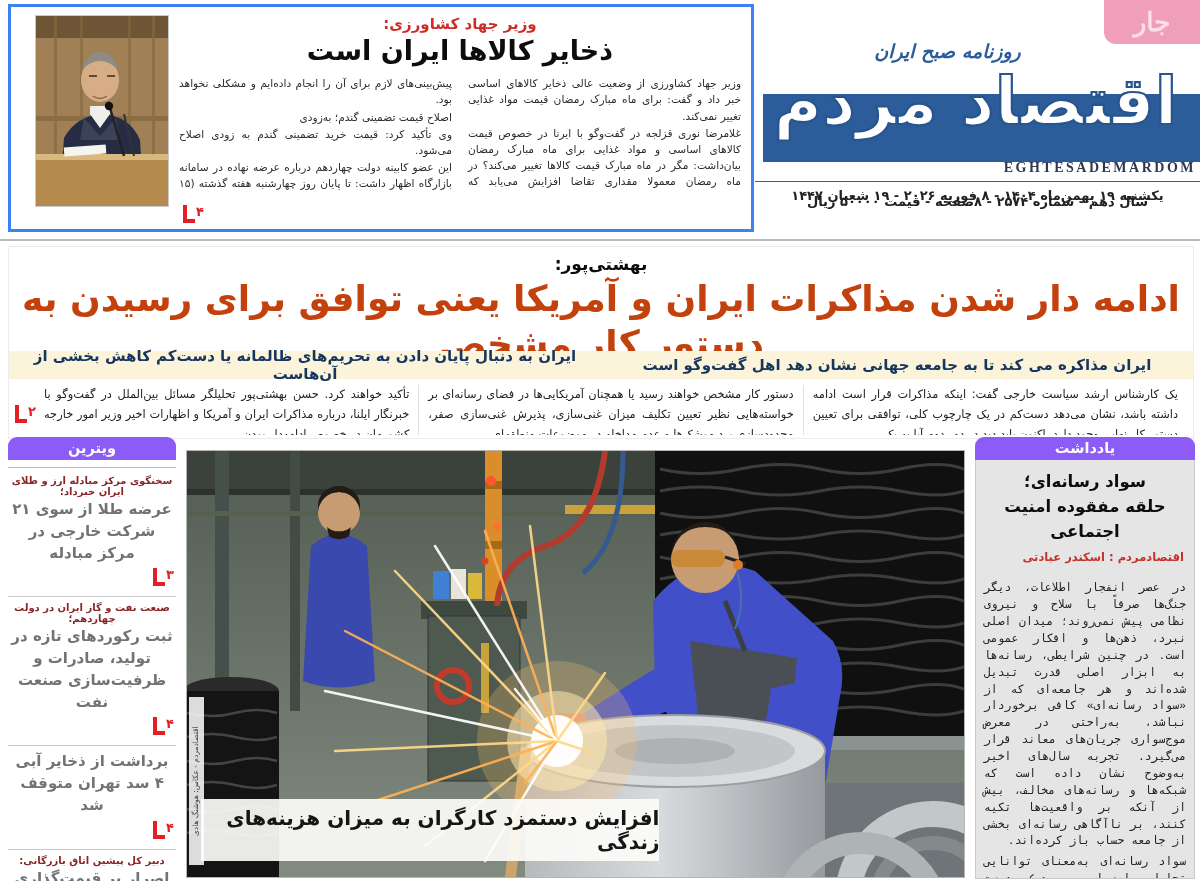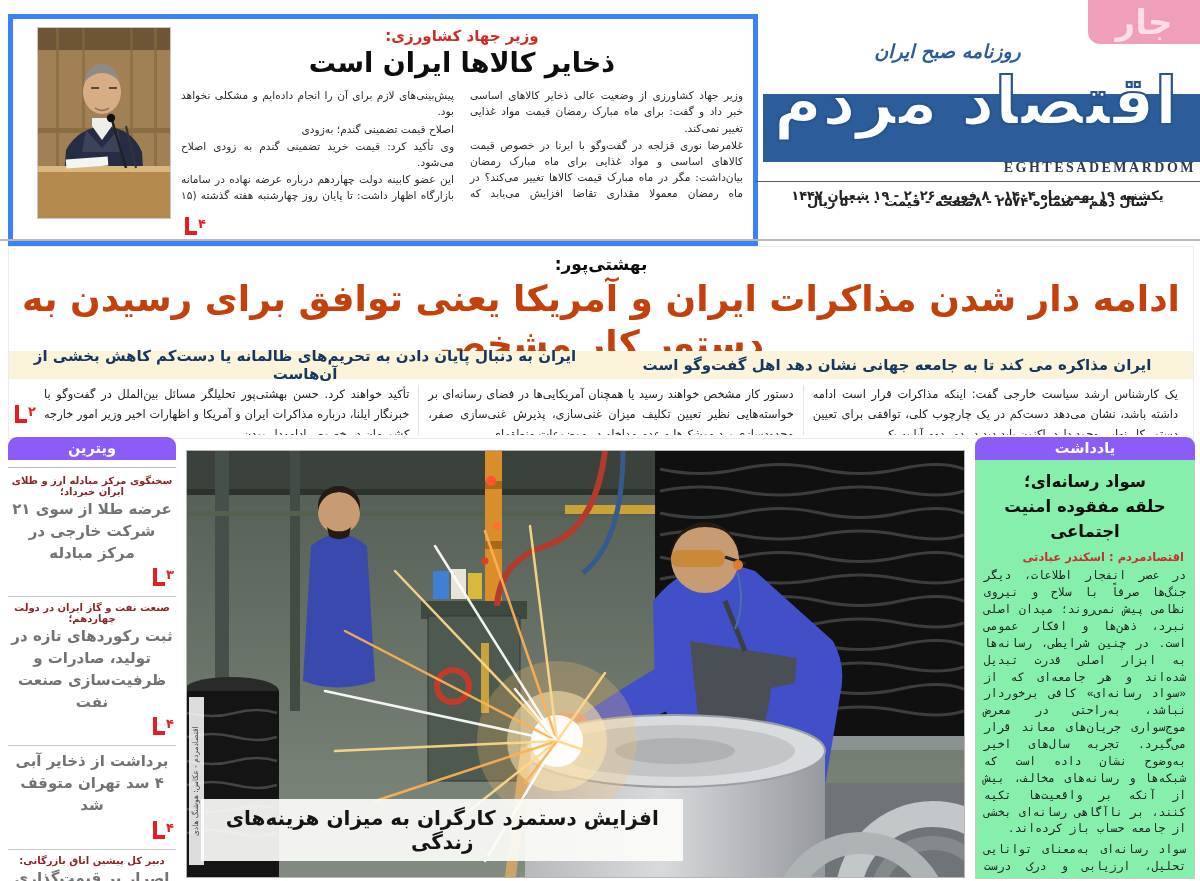--- a/index.html
+++ b/index.html
@@ -1,22 +1,22 @@
 <!DOCTYPE html>
 <html lang="fa" dir="rtl"><head>
 <meta charset="utf-8">
 <style>
   html,body{margin:0;padding:0;background:#fff;}
   body{width:1200px;height:881px;position:relative;overflow:hidden;
        font-family:"DejaVu Sans",sans-serif;direction:rtl;}
   .page{position:absolute;inset:0;background:#fff;}
 
   
-  .top-article{position:absolute;left:8px;top:14px;width:740px;height:222px;
-               border:5px solid #3b82f6;background:#fff;}
+  .top-article{position:absolute;left:8px;top:4px;width:740px;height:222px;
+               border:3px solid #3b82f6;background:#fff;}
   .ta-photo{position:absolute;left:24px;top:8px;width:132px;height:190px;
             border:1px solid #c9c9c9;overflow:hidden;}
   .ta-text{position:absolute;left:168px;right:10px;top:2px;bottom:2px;}
   .ta-kicker{text-align:center;color:#cf2b27;font-weight:bold;font-size:15px;margin-top:6px;}
   .ta-headline{text-align:center;color:#0d0d0d;font-weight:bold;font-size:27px;
                margin:2px 0 8px 0;line-height:1.2;}
   .ta-body{column-count:2;column-gap:16px;direction:rtl;text-align:justify;
            font-size:10.6px;line-height:1.52;color:#2b2b2b;height:128px;overflow:hidden;}
   .ta-body p{margin:0 0 1px 0;}
 
@@ -36,23 +36,23 @@
            font-size:66px;font-weight:bold;color:#ffffff;line-height:1.4;
            -webkit-text-stroke:2.2px #27568f;
            text-shadow:0 0 1px #27568f;}
   .mh-latin{position:absolute;top:160px;right:4px;direction:ltr;text-align:right;left:0;
             font-family:"Liberation Serif",serif;font-weight:600;font-size:14px;
             letter-spacing:2.5px;color:#2c3950;}
   .mh-rule{position:absolute;top:181px;left:0;right:0;height:1px;background:#5a5a5a;}
   .mh-date,.mh-issue{position:absolute;left:0;right:0;text-align:center;
             font-size:13px;font-weight:bold;color:#222;}
   .mh-date{top:188px;} .mh-issue{top:194px;text-align:center;}
-  .jar{position:absolute;right:0;top:0;width:112px;height:44px;background:#f09ab8;
+  .jar{position:absolute;right:0;top:0;width:96px;height:44px;background:#f09ab8;
        border-radius:0 0 0 12px;display:flex;align-items:center;justify-content:center;
-       color:#fbdde8;font-size:34px;font-weight:bold;opacity:.95;z-index:5;}
+       color:#fbdde8;font-size:26px;font-weight:bold;opacity:.95;z-index:5;font-family:Liberation Serif, serif;}
 
   .page-divider{position:absolute;top:239px;left:0;right:0;height:2px;background:#b9b9b9;}
 
   
   .lead{position:absolute;top:246px;left:8px;width:1184px;height:191px;
         border:1px solid #ececec;}
   .lead-kicker{text-align:center;font-size:17px;font-weight:bold;color:#0a0a0a;margin-top:7px;}
   .lead-headline{text-align:center;font-size:36px;font-weight:bold;color:#c2410c;
                  line-height:1.25;margin:2px 10px 0 10px;}
   .subband{position:absolute;top:104px;left:0;right:0;height:28px;background:#fbf3da;
@@ -74,33 +74,33 @@
   .v-item:last-child{border-bottom:none;}
   .v-kicker{font-size:10px;color:#8a2626;text-align:center;font-weight:bold;margin-bottom:2px;}
   .v-headline{font-size:15px;font-weight:bold;color:#737373;text-align:center;line-height:1.45;}
   .v-marker{text-align:left;margin-top:1px;}
 
   
   .photo{position:absolute;left:186px;top:450px;width:779px;height:428px;margin:0;
          border:1px solid #b5b5b5;box-sizing:border-box;overflow:hidden;background:#666;}
   .photo svg{display:block;}
   .photo-caption{position:absolute;left:14px;bottom:16px;width:59%;
-                 background:rgba(252,252,249,0.92);padding:7px 12px;text-align:center;
+                 background:rgba(252,252,249,0.92);padding:7px 0;text-align:right;
                  font-size:20px;font-weight:bold;color:#151515;}
   .photo-credit{position:absolute;left:2px;bottom:12px;width:15px;height:168px;
                 background:rgba(255,255,255,0.85);writing-mode:vertical-rl;
                 transform:rotate(180deg);font-size:7.5px;color:#444;text-align:center;
                 line-height:1.9;overflow:hidden;}
 
   
   .note{position:absolute;left:975px;top:437px;width:220px;height:444px;overflow:hidden;}
   .note-box{border:1px solid #c9c9c9;border-top:none;padding:10px 8px 4px 8px;height:404px;
-            overflow:hidden;background:#86efac;}
+            overflow:hidden;background:#e5e5e5;}
   .note-title{text-align:center;font-size:16.5px;font-weight:bold;color:#0d0d0d;line-height:1.5;}
-  .note-byline{font-size:11.5px;font-weight:bold;color:#c4322c;margin:6px 2px 4px 2px;}
+  .note-byline{font-size:11.5px;font-weight:bold;color:#c4322c;margin:6px 2px 16px 2px;}
   .note-body p{font-size:11.4px;line-height:1.48;color:#222;text-align:justify;margin:0 0 4px 0;font-family:Liberation Mono, monospace;}
 </style>
 </head>
 <body>
 
 <div class="page">
 
   <section class="top-article">
     <div class="ta-photo">
       <svg viewBox="0 0 132 190" width="132" height="190" preserveAspectRatio="none">

